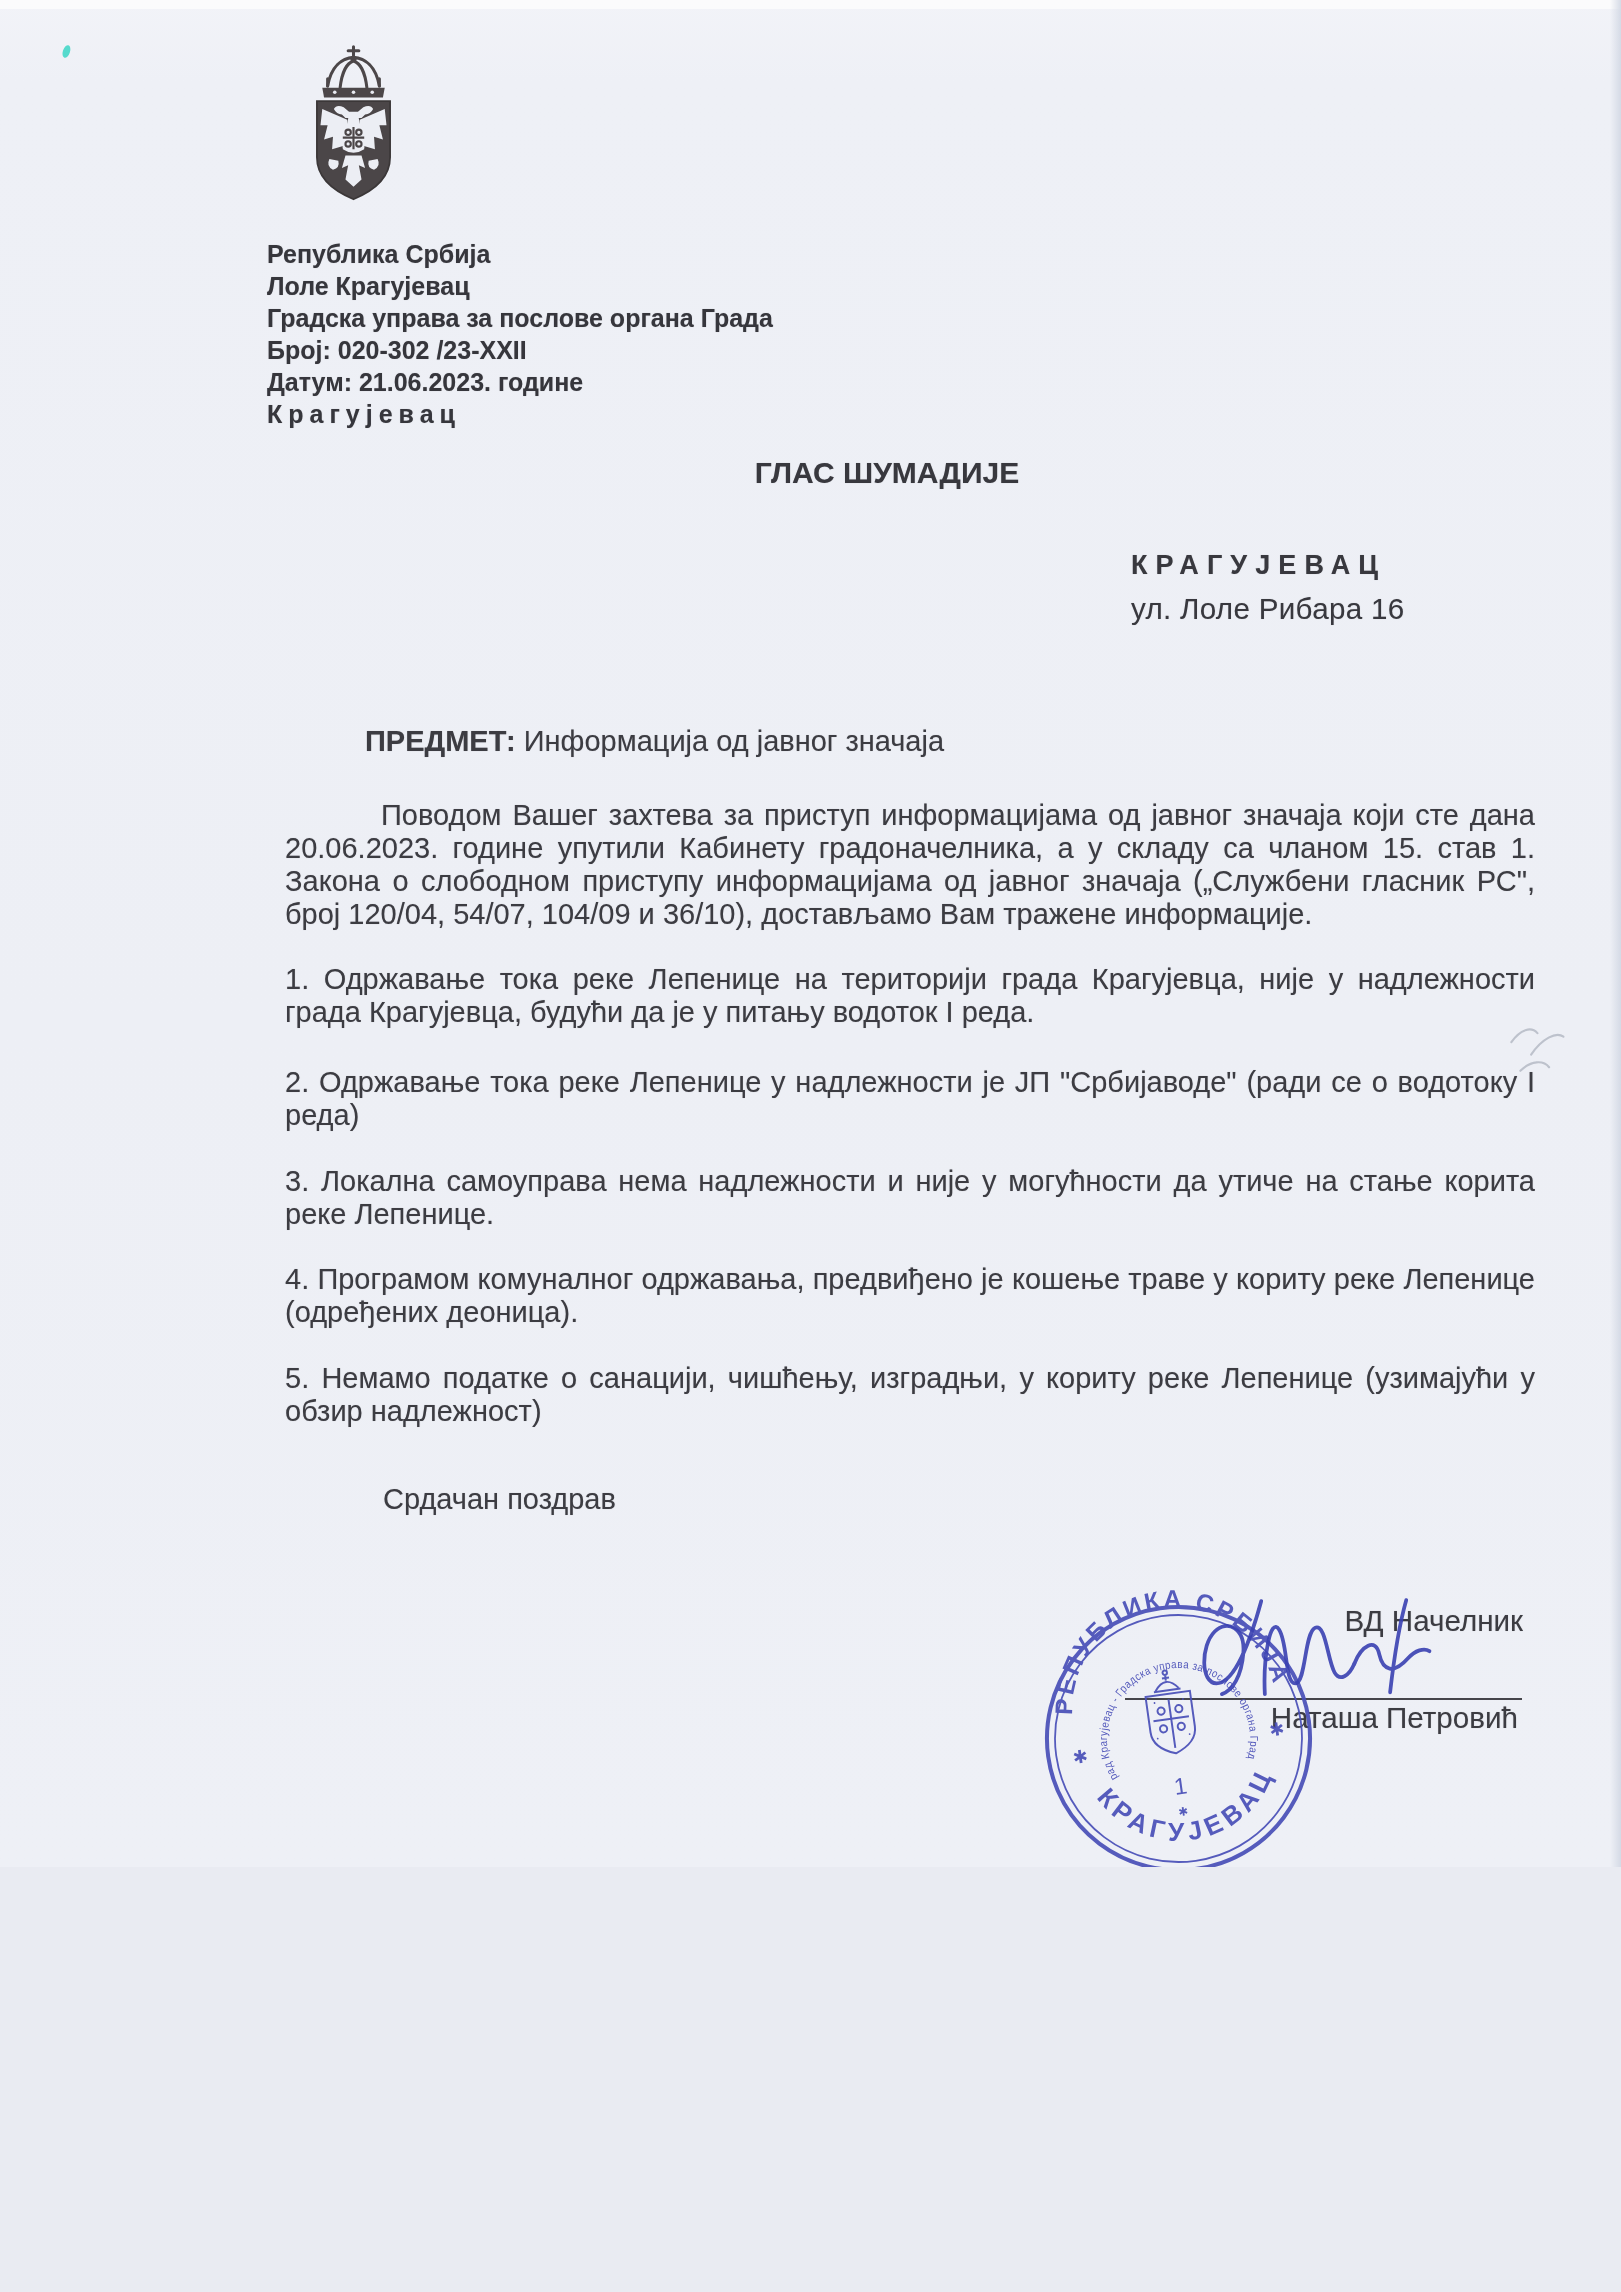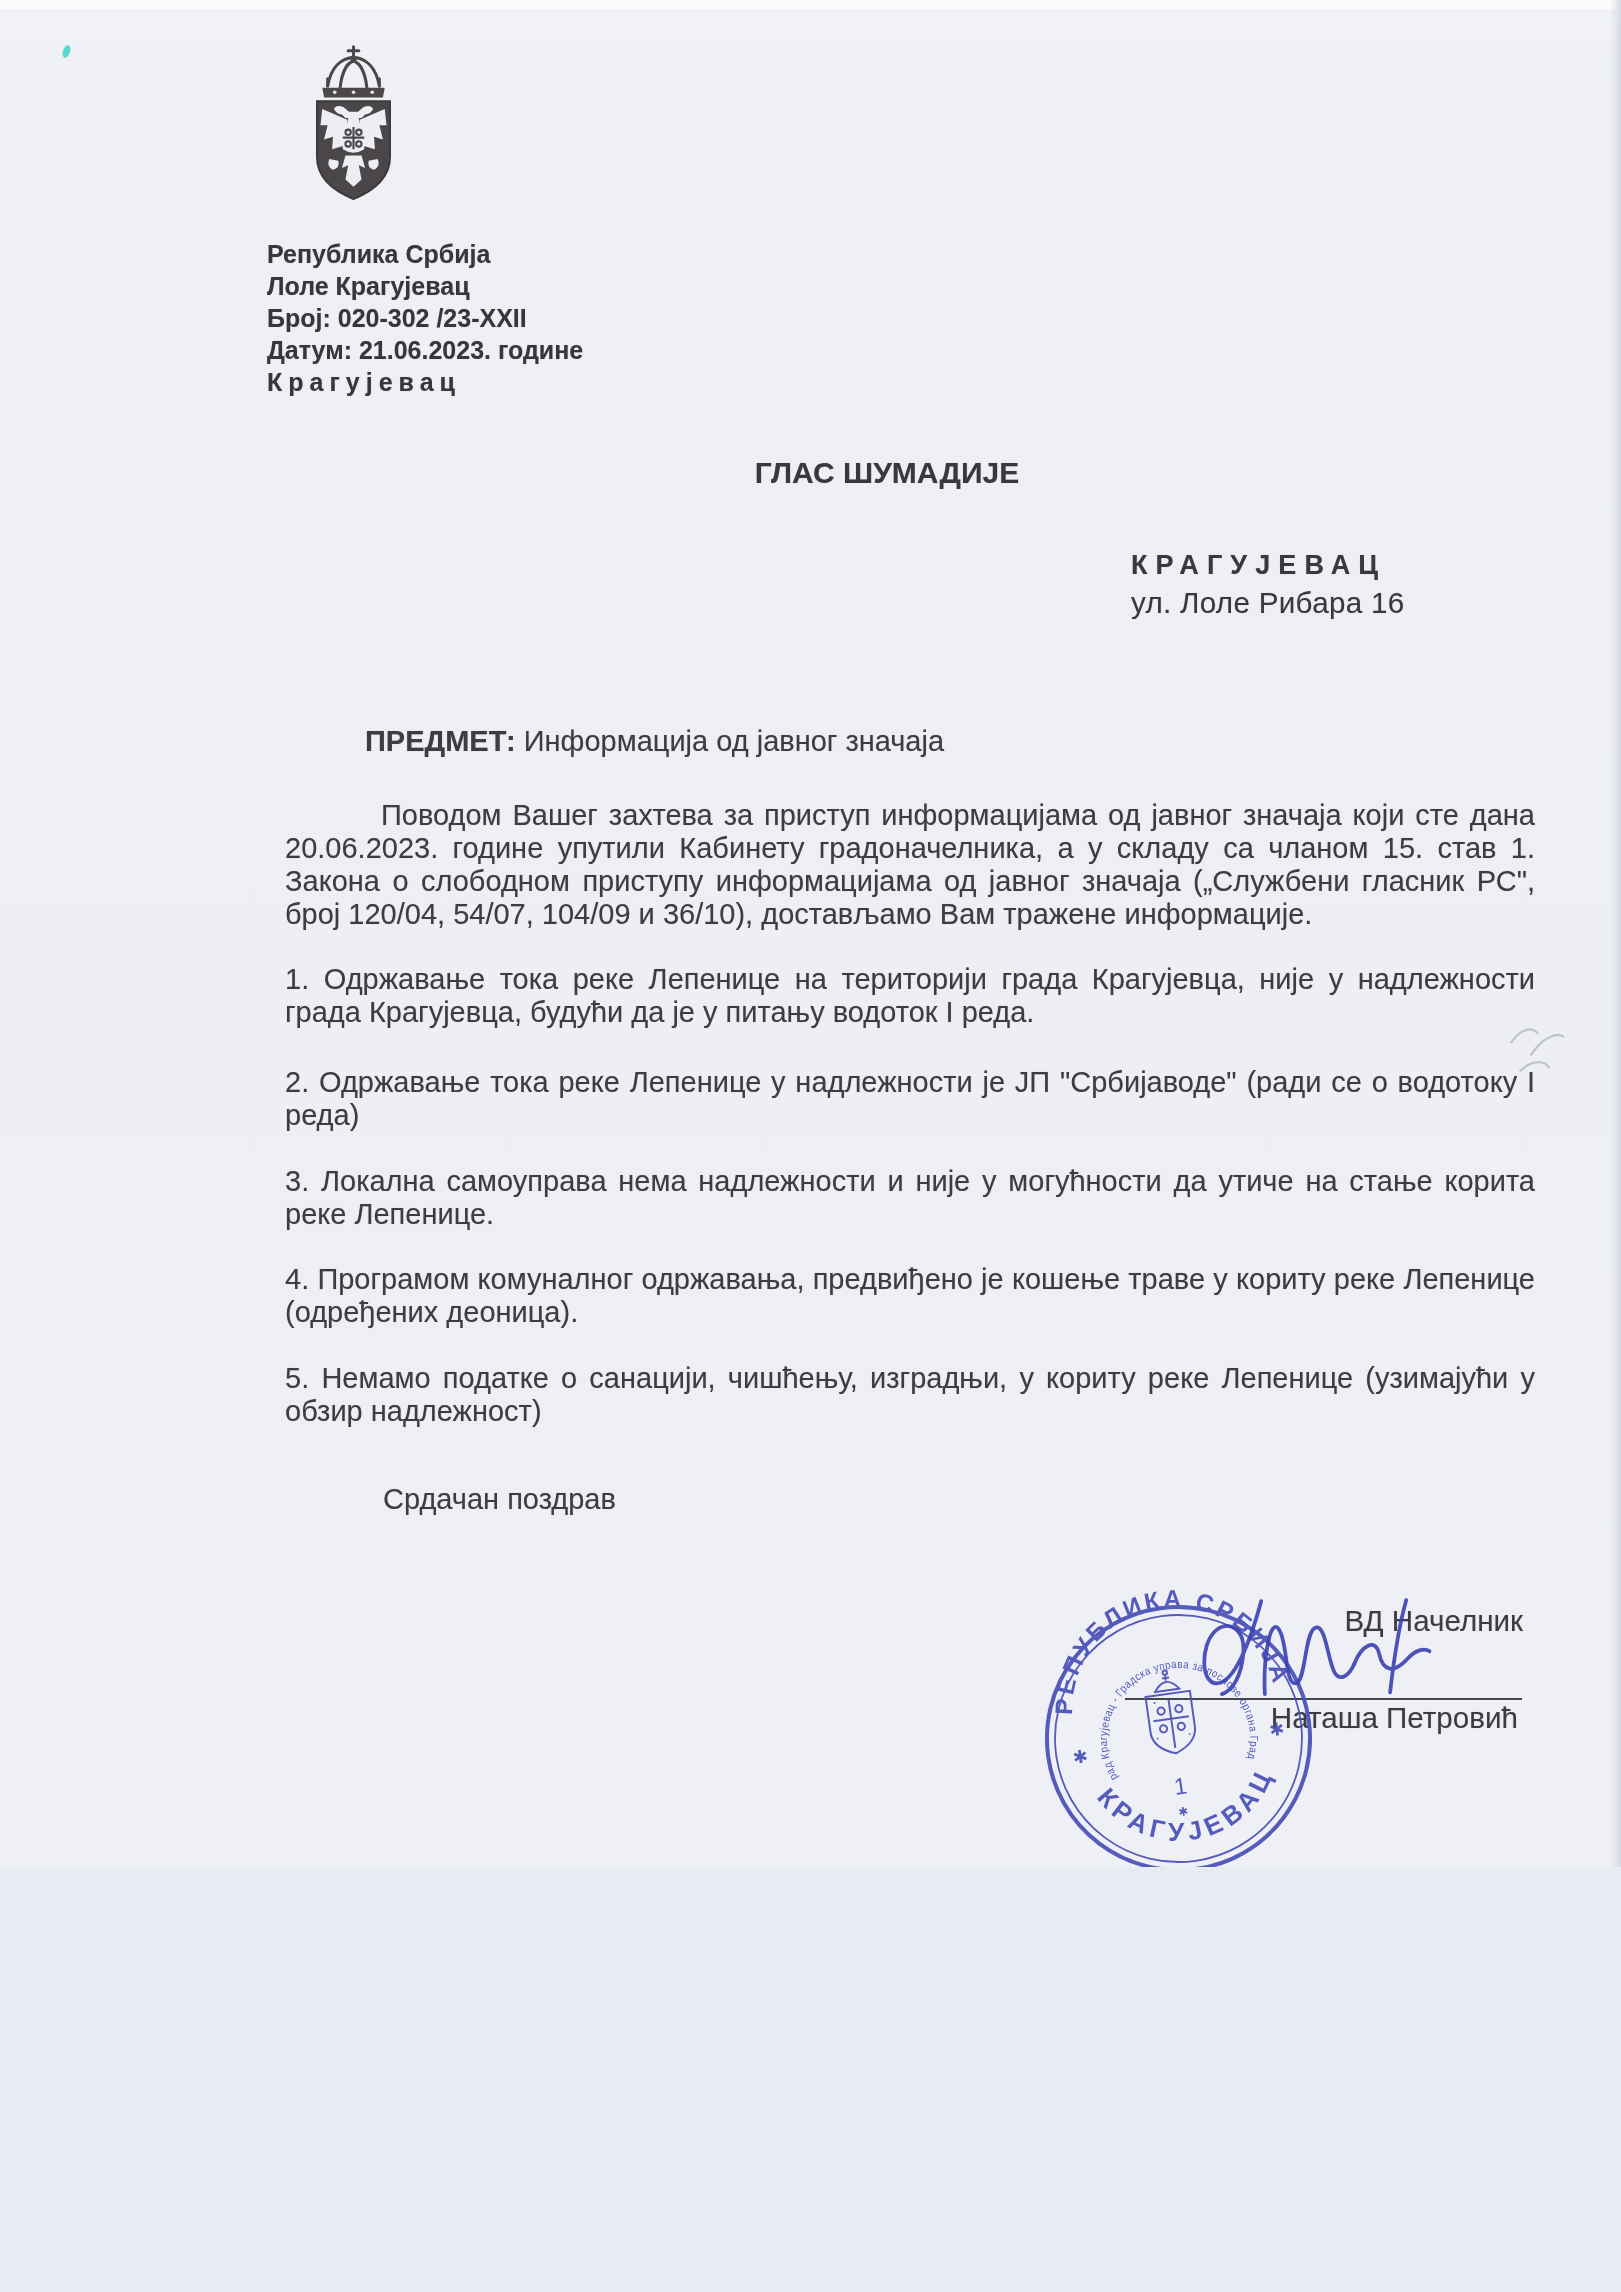--- a/index.html
+++ b/index.html
@@ -14,21 +14,21 @@
   .txt{position:absolute;text-shadow:0 0 0.9px rgba(60,60,66,.32);}
   .bold{font-weight:bold;}
   
   .header-block{left:267px;top:238px;font-size:25px;font-weight:bold;line-height:32px;color:#36363c;}
   .header-block .place{letter-spacing:.24em;}
   
   .recipient-block{left:663px;top:456px;width:448px;text-align:center;
         font-size:30px;font-weight:bold;line-height:34px;color:#38383e;}
   .city-block{left:1131px;top:550px;color:#38383e;}
   .city-block .city{font-size:27px;font-weight:bold;letter-spacing:.30em;}
-  .city-block .addr{font-size:29.6px;margin-top:5px;letter-spacing:.01em;}
+  .city-block .addr{font-size:29.6px;margin-top:11px;letter-spacing:.01em;}
   
   .subject{left:365px;top:717px;font-size:29px;margin-top:8px;}
   .para{left:273px;width:1250px;font-size:29px;line-height:33px;margin:12px;
         text-align:justify;}
   .intro{top:787px;text-indent:96px;}
   .item1{top:951px;} .item2{top:1054px;} .item3{top:1153px;}
   .item4{top:1251px;} .item5{top:1350px;}
   .closing{left:383px;top:1483px;font-size:29px;}
   
   .sig-title{left:1254px;top:1604px;width:269px;text-align:right;font-size:29.6px;}
@@ -82,20 +82,21 @@
       <circle cx="45" cy="100" r="3"></circle>
         <circle cx="57" cy="100" r="3"></circle>
       <circle cx="45" cy="113" r="3"></circle>
         <circle cx="57" cy="113" r="3"></circle>
     </g>
   </svg>
 
   <div class="txt header-block">
     <div>Република Србија</div>
     <div>Лоле Крагујевац</div>
+    <div>Градска управа за послове органа Града</div>
     <div>Број: 020-302 /23-XXII</div>
     <div>Датум: 21.06.2023. године</div>
     <div class="place">Крагујевац</div>
   </div>
 
   <div class="txt recipient-block">
     <div>ГЛАС ШУМАДИЈЕ</div>
   </div>
   <div class="txt city-block">
     <div class="city">КРАГУЈЕВАЦ</div>

